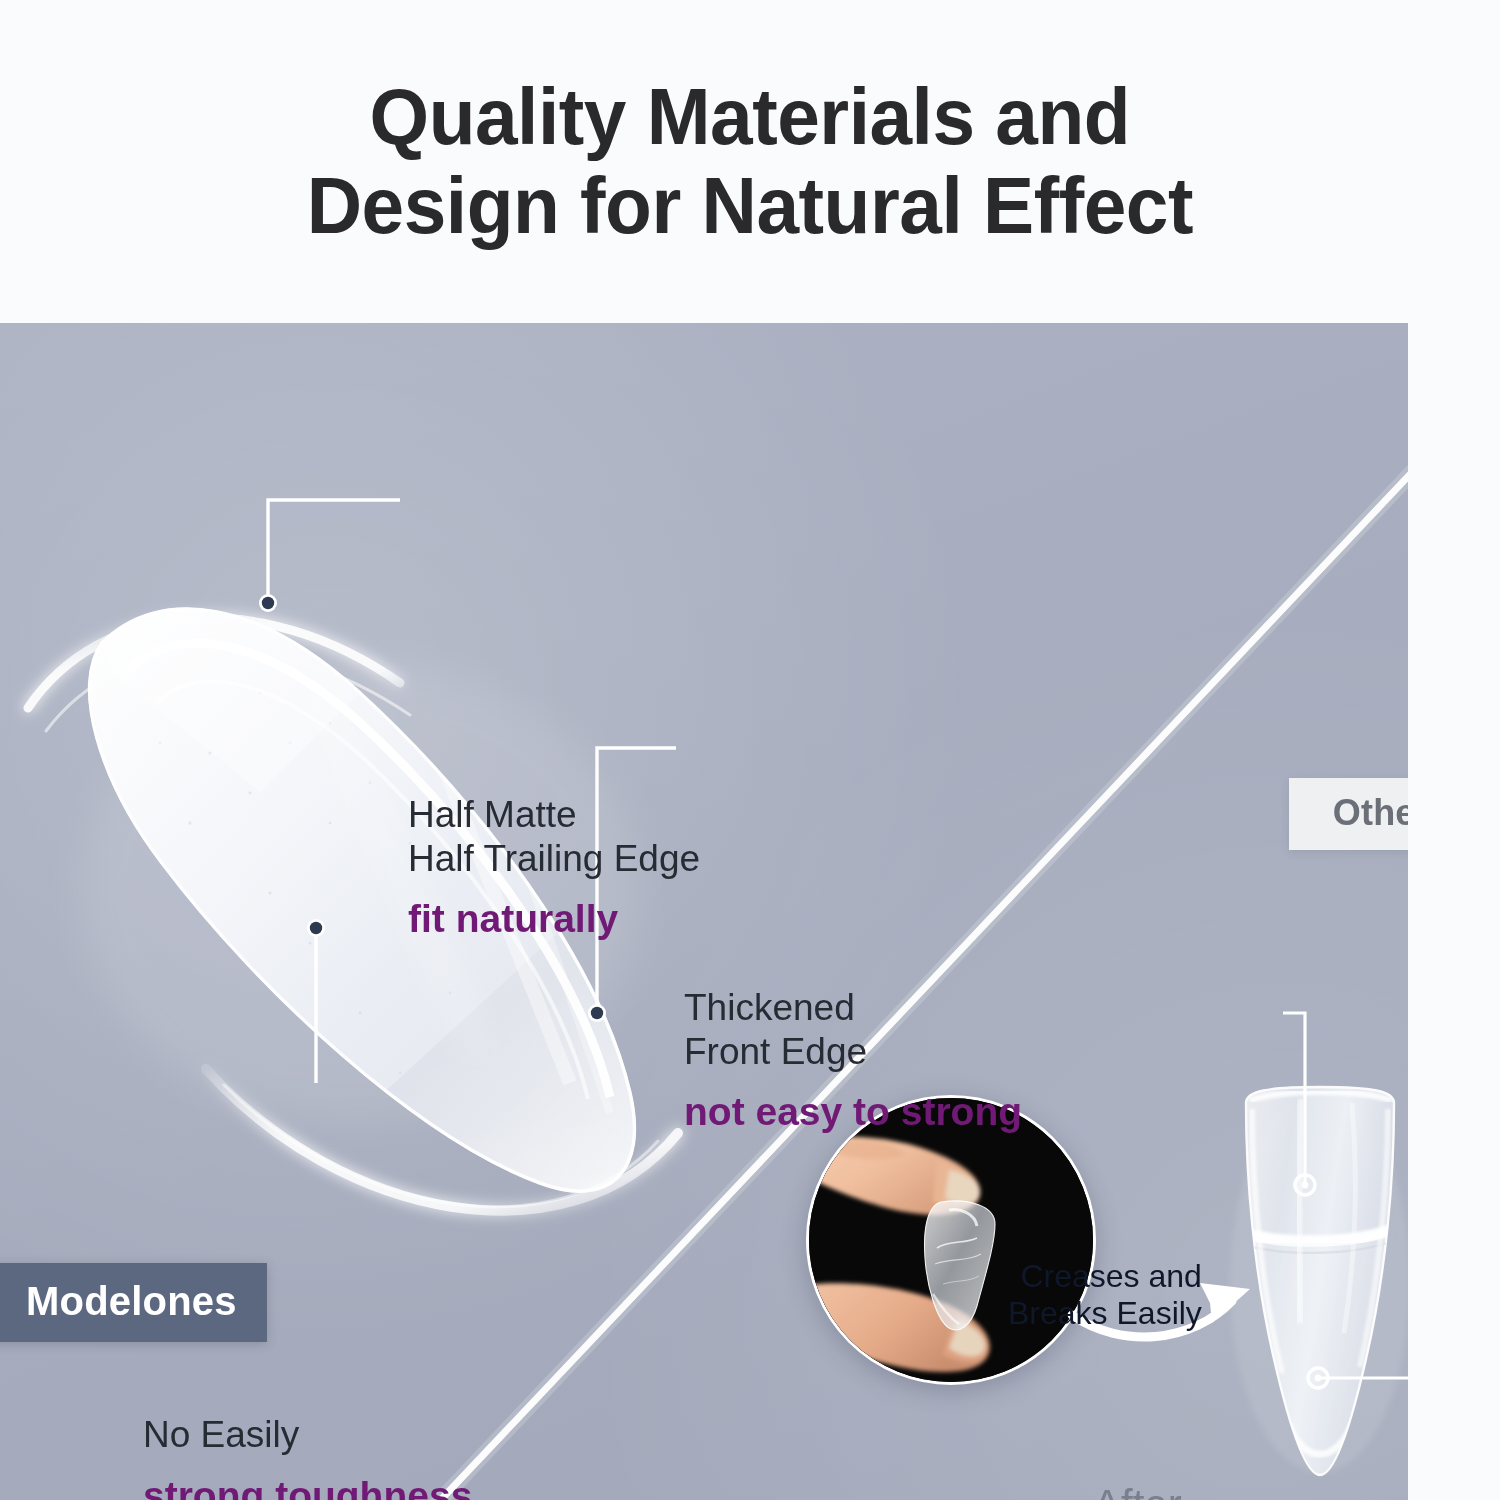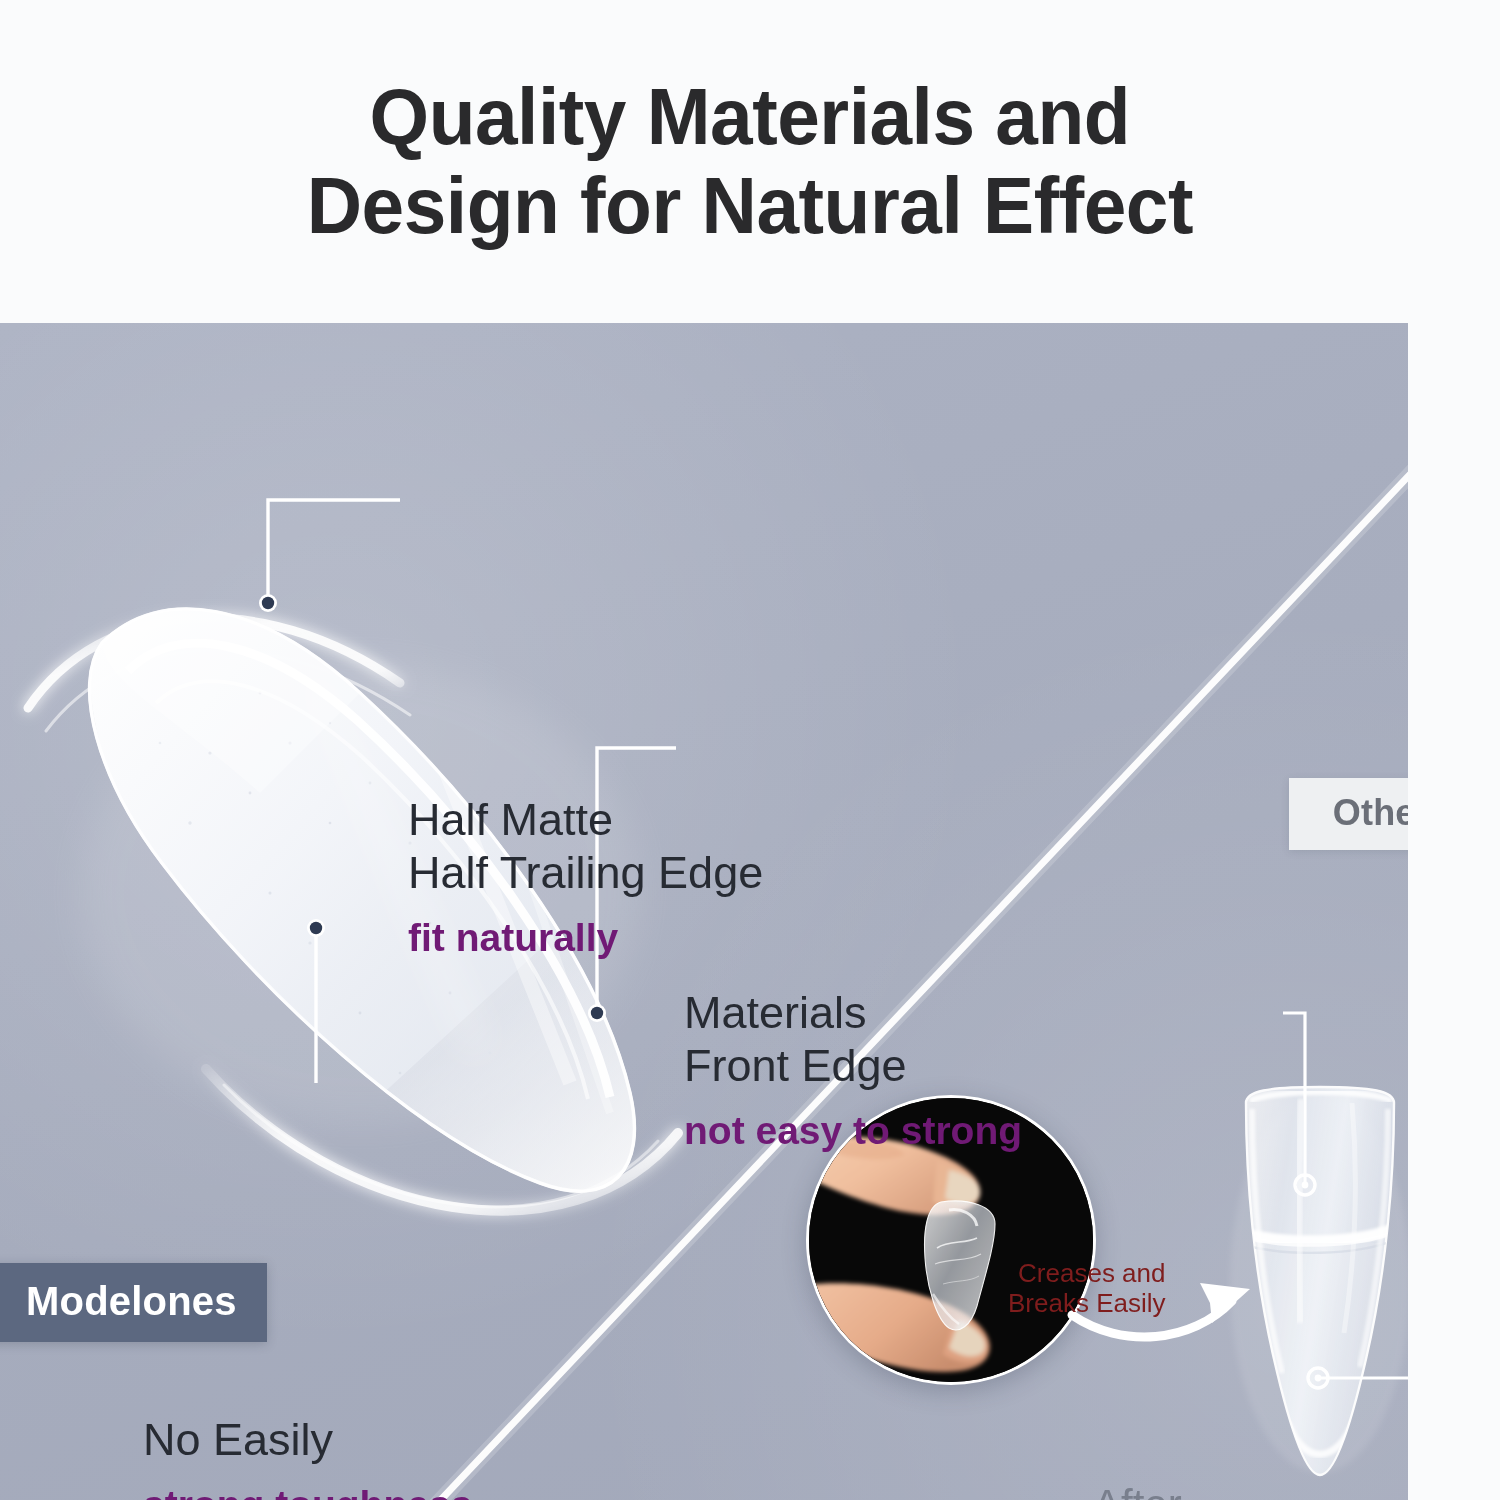--- a/index.html
+++ b/index.html
@@ -68,41 +68,41 @@
     font-size:36px;
     letter-spacing:.2px;
     padding:14px 60px 16px 44px;
     box-shadow:0 2px 8px rgba(60,68,88,.14);
   }
 
   
   .ann{position:absolute;}
   .ann .ln{
     color:#272b33;
-    font-size:45px;
+    font-size:37px;
     font-weight:400;
     line-height:1.18;
     white-space:nowrap;
   }
   .ann .sub{
     color:#701a75;
     font-size:39px;
     font-weight:700;
     margin-top:17px;
     white-space:nowrap;
   }
 
   .ann-halfmatte{left:408px;top:470px;}
   .ann-thickened{left:684px;top:663px;}
   .ann-nocrease{left:143px;top:1090px;}
 
   
   .ann-r .ln{
-    color:#7f1d1d;
-    font-size:26px;
+    color:#0f172a;
+    font-size:32px;
     font-weight:400;
     line-height:1.16;
     white-space:nowrap;
   }
   .ann-creases{left:1008px;top:935px;text-align:right;}
   .ann-afterbend{left:1093px;top:1157px;}
   .ann-afterbend .ln{color:#797f8d;font-size:42px;line-height:1.2;}
 
   
   .leaders{position:absolute;left:0;top:0;width:1500px;height:1177px;pointer-events:none;}
@@ -390,21 +390,21 @@
       </g>
     </svg>
 
     <div class="ann ann-halfmatte">
       <div class="ln">Half Matte</div>
       <div class="ln">Half Trailing Edge</div>
       <div class="sub">fit naturally</div>
     </div>
 
     <div class="ann ann-thickened">
-      <div class="ln">Materials</div>
+      <div class="ln">Thickened</div>
       <div class="ln">Front Edge</div>
       <div class="sub">not easy to strong</div>
     </div>
 
     <div class="ann ann-nocrease">
       <div class="ln">No Easily</div>
       <div class="sub">strong toughness</div>
     </div>
 
     <div class="ann ann-r ann-creases">

